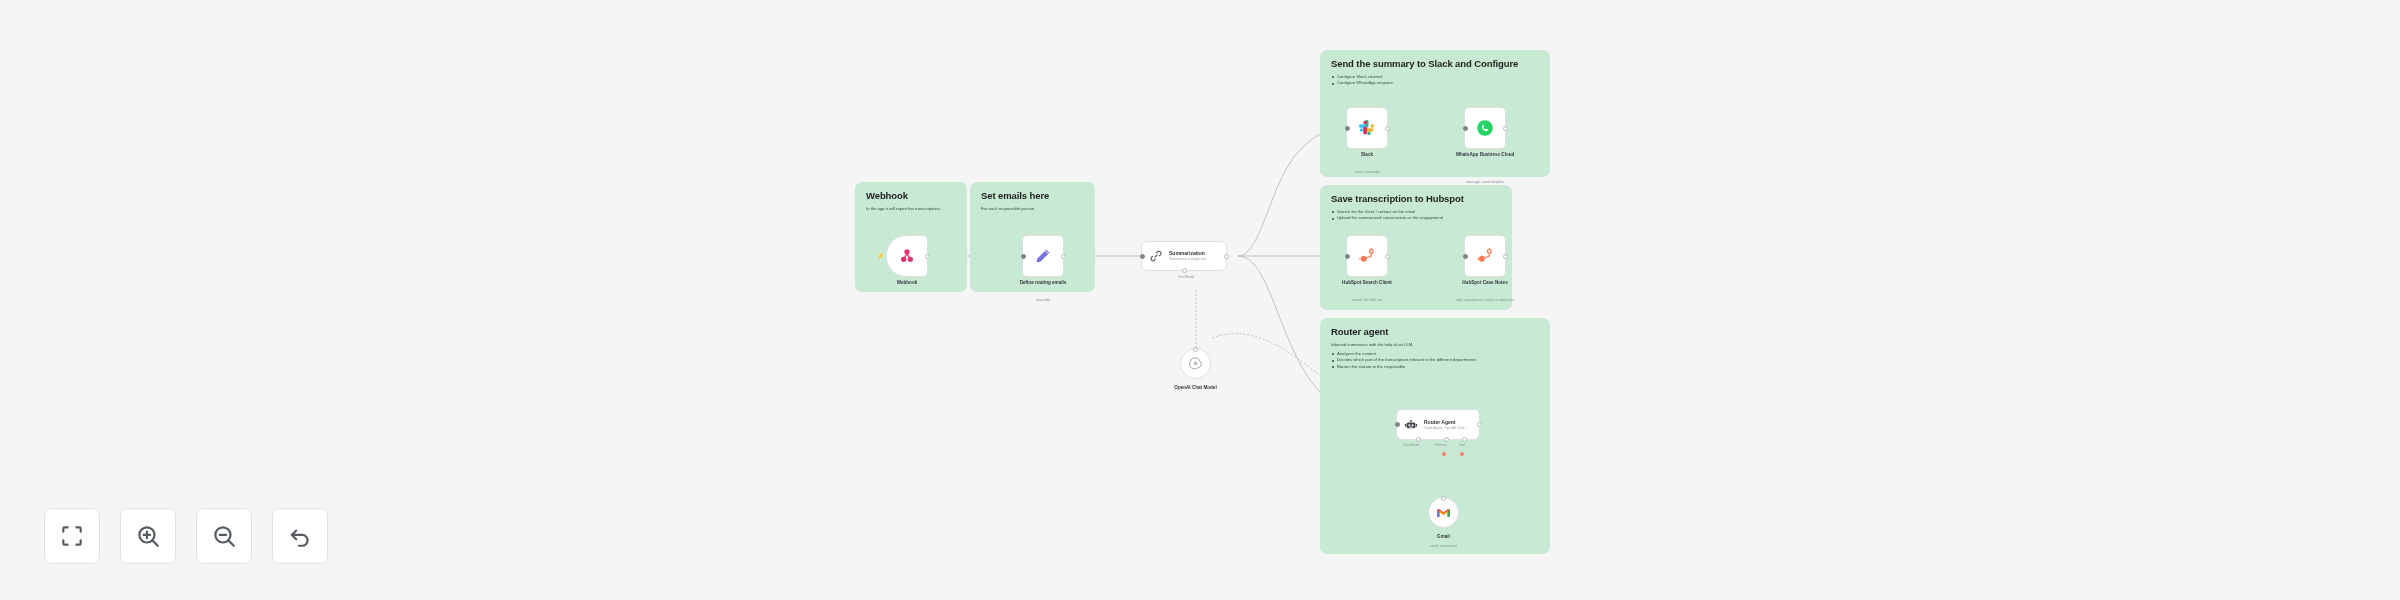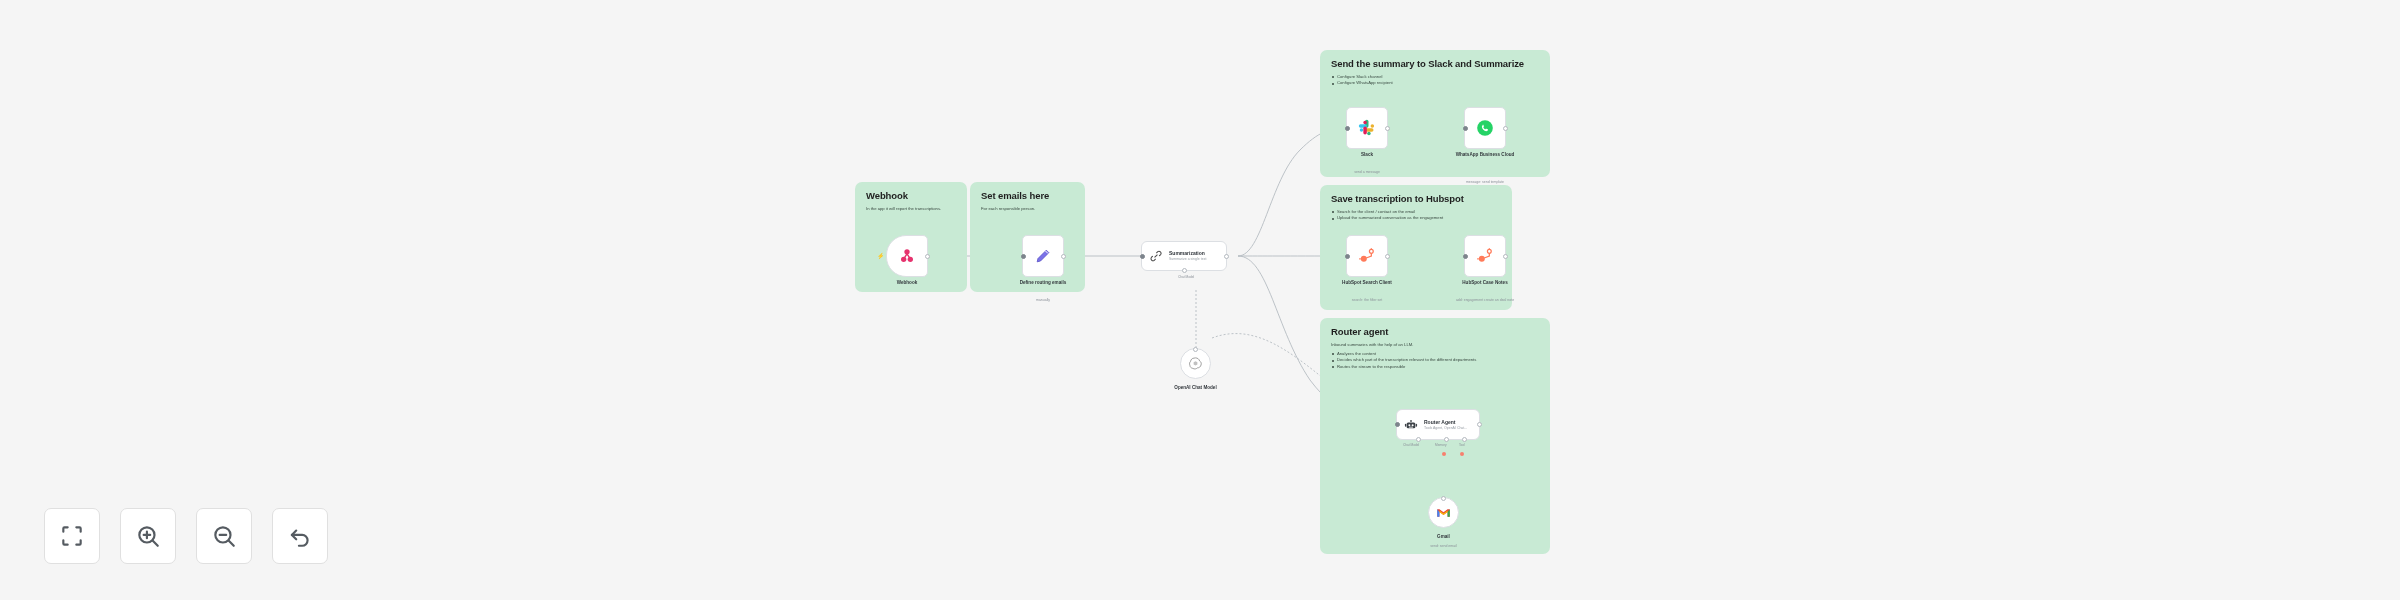--- a/index.html
+++ b/index.html
@@ -196,27 +196,27 @@
       <path d="M1444,462 C1444,480 1440,492 1442,500" stroke-dasharray="2 2"></path>
       <path d="M1462,462 C1462,478 1452,490 1446,498" stroke-dasharray="2 2"></path>
     </g>
   </svg>
 
   <div class="sticky" style="left:855px; top:182px; width:112px; height:110px;">
     <div class="sticky-title">Webhook</div>
     <div class="sticky-sub">In the app it will report the transcriptions.</div>
   </div>
 
-  <div class="sticky" style="left:970px; top:182px; width:115px; height:110px;">
+  <div class="sticky" style="left:970px; top:182px; width:125px; height:110px;">
     <div class="sticky-title">Set emails here</div>
     <div class="sticky-sub">For each responsible person.</div>
   </div>
 
   <div class="sticky" style="left:1320px; top:50px; width:230px; height:127px;">
-    <div class="sticky-title">Send the summary to Slack and Summarize</div>
+    <div class="sticky-title">Send the summary to Slack and Configure</div>
     <ul class="sticky-ul">
       <li>Configure Slack channel</li>
       <li>Configure WhatsApp recipient</li>
     </ul>
   </div>
 
   <div class="sticky" style="left:1320px; top:185px; width:192px; height:125px;">
     <div class="sticky-title">Save transcription to Hubspot</div>
     <ul class="sticky-ul">
       <li>Search for the client / contact on the email</li>

